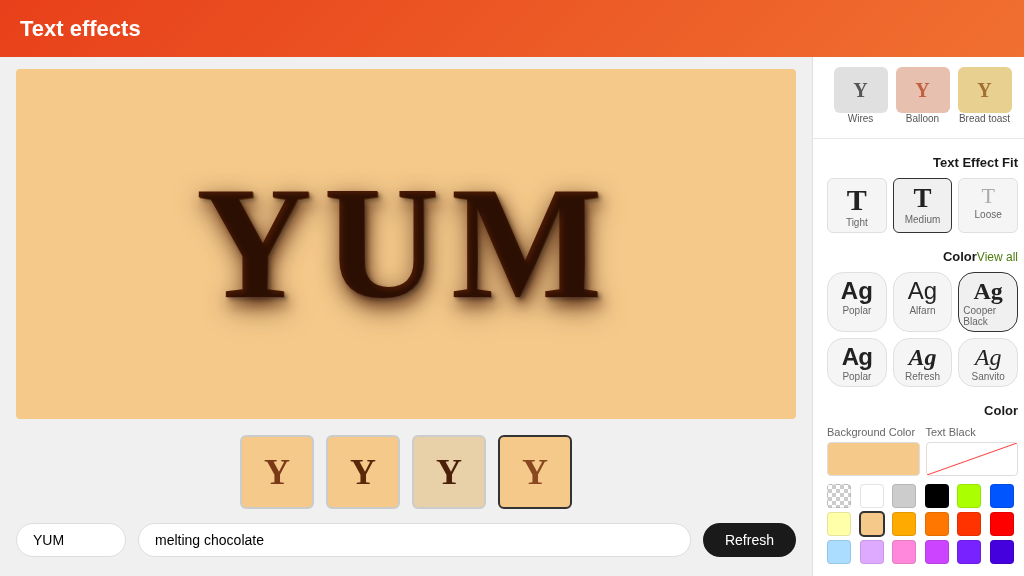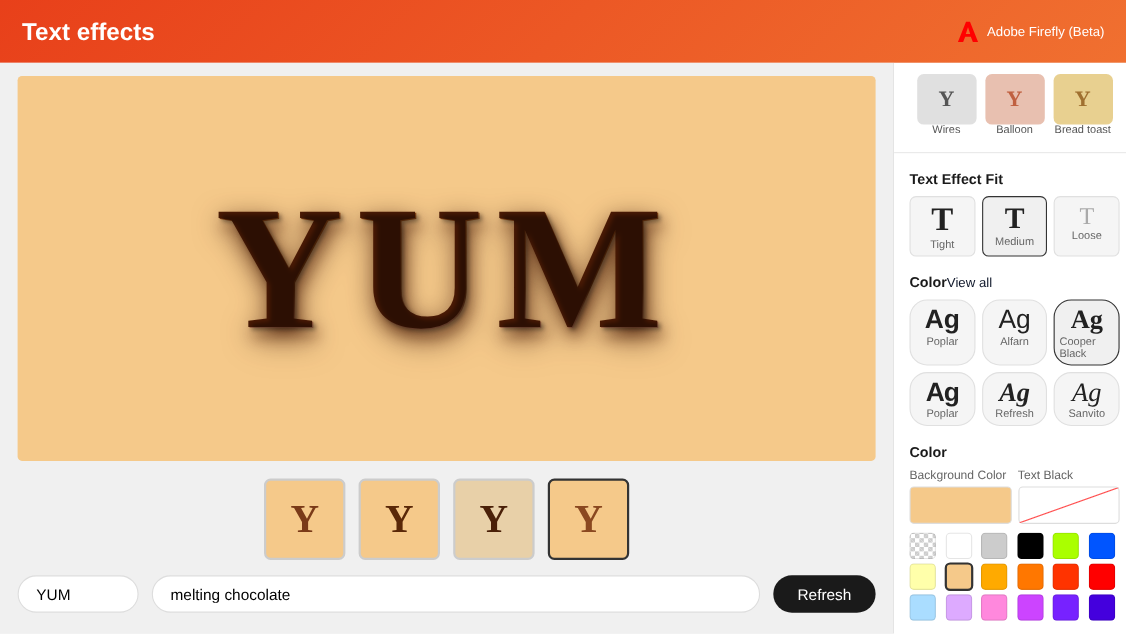--- a/index.html
+++ b/index.html
@@ -199,34 +199,34 @@
       align-items: center;
     }
 
     
     .section {
       padding: 10px 14px 6px;
     }
 
     .section-header {
       display: flex;
-      justify-content: flex-start;
+      justify-content: flex-end;
       align-items: center;
       margin-bottom: 8px;
     }
 
     .section-title {
       font-size: 13px;
       font-weight: 600;
       color: #1a1a1a;
     }
 
     .view-all-link {
       font-size: 12px;
-      color: #0f172a;
+      color: #4d7c0f;
       cursor: pointer;
       text-decoration: none;
     }
 
     
     .fit-grid {
       display: grid;
       grid-template-columns: repeat(3, 1fr);
       gap: 6px;
     }
@@ -373,26 +373,20 @@
       height: 1px;
       background: #e8e8e8;
       margin: 6px 0;
     }
   </style>
 </head>
 <body>
 
 <div id="header">
   <span id="header-title">Text effects</span>
-  <div id="adobe-logo-area">
-    <svg class="adobe-logo-icon" viewBox="0 0 24 24" xmlns="http://www.w3.org/2000/svg">
-      <path d="M13.966 2L22 22h-5.2l-2-5.2H9.2L7.2 22H2L10.034 2h3.932zM12 7.5L9.8 14h4.4L12 7.5z" fill="#ff0000"></path>
-    </svg>
-    <span>Adobe Firefly (Beta)</span>
-  </div>
 </div>
 
 <div id="main">
 
   <div id="canvas-area">
     <div id="canvas">
       <div id="yum-text">YUM</div>
     </div>
 
     <div id="thumbnails">

